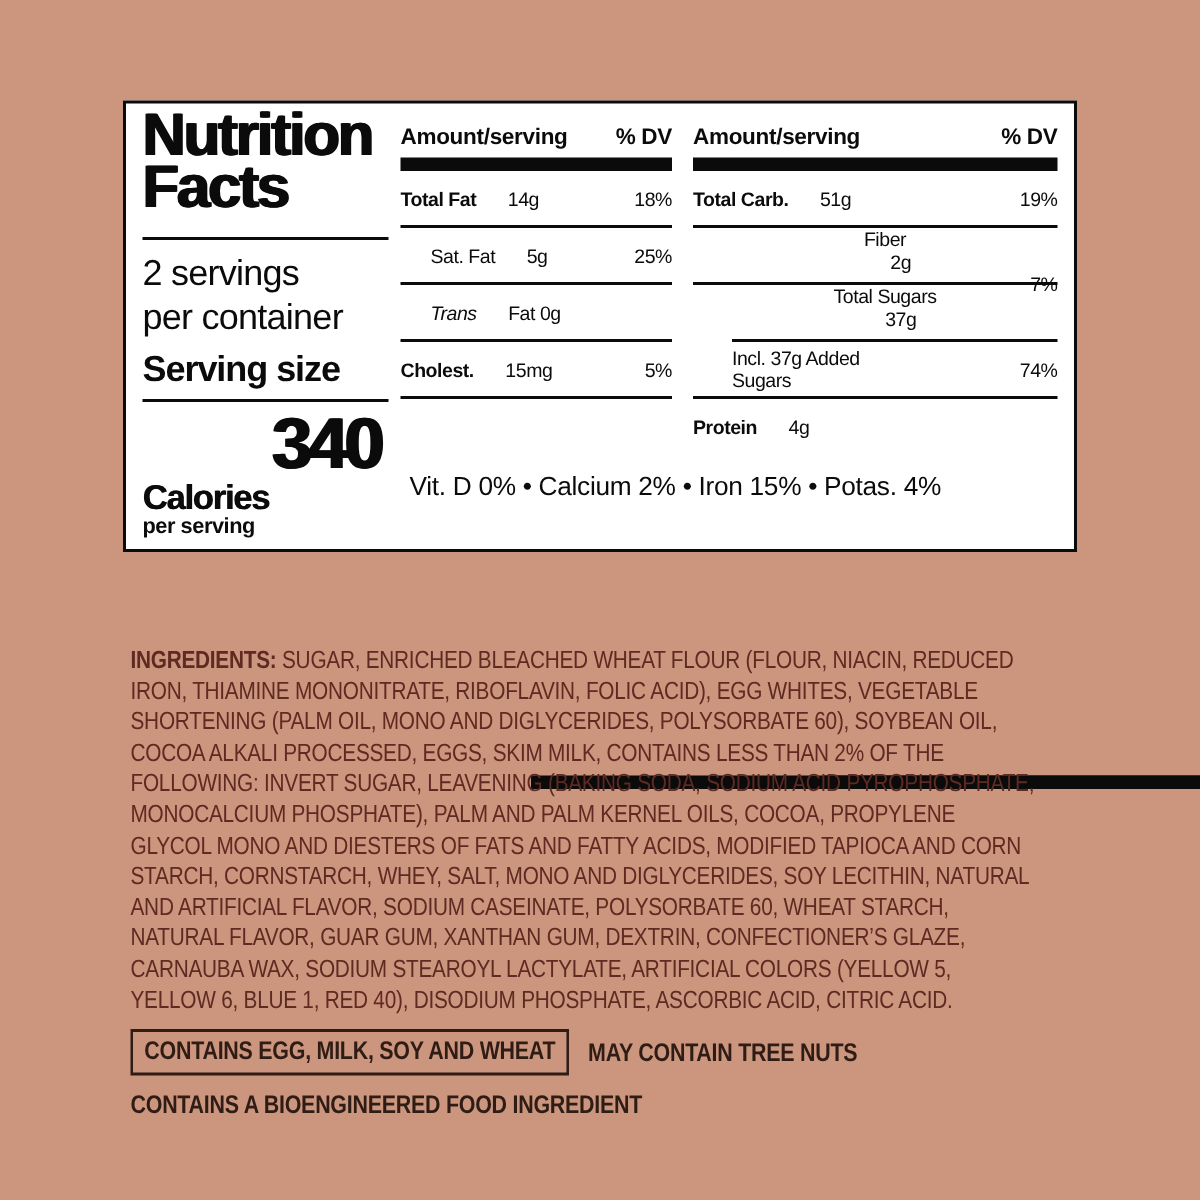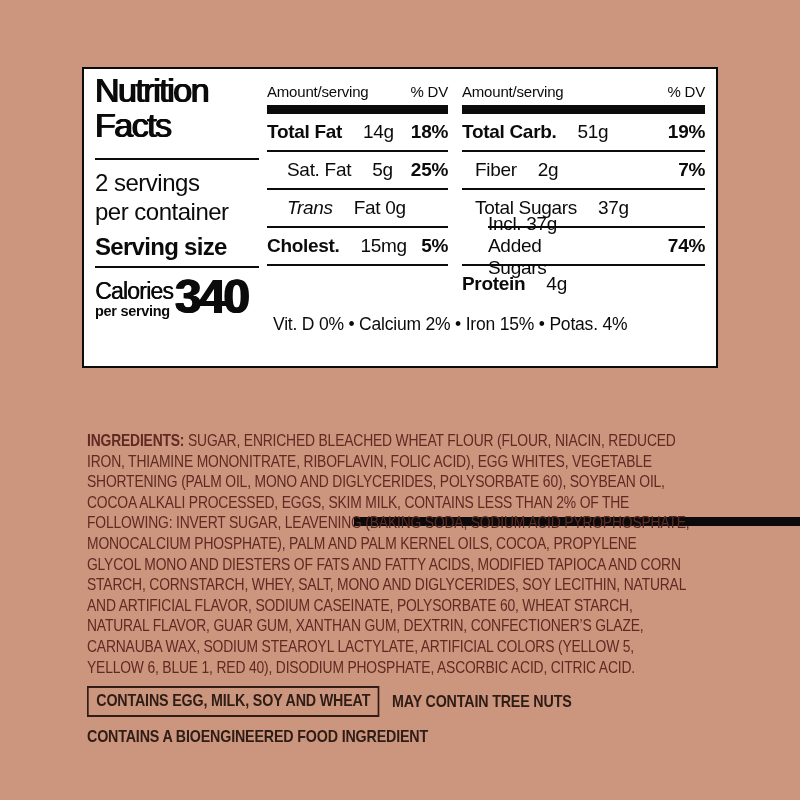--- a/index.html
+++ b/index.html
@@ -4,49 +4,49 @@
 <style>
   html,body{margin:0;padding:0;}
   body{width:800px;height:800px;background:#cb957e;font-family:"Liberation Sans",sans-serif;}
   .canvas{position:relative;width:800px;height:800px;background:#cb957e;overflow:hidden;color:#0b0b0b;}
 
   
   .panel{position:absolute;left:82px;top:67px;width:636px;height:301px;background:#ffffff;
          border:2px solid #0b0b0b;box-sizing:border-box;}
 
   .col-left{position:absolute;left:11px;top:4px;width:164px;}
-  .title{font-size:34px;line-height:35px;font-weight:400;letter-spacing:-1.5px;
+  .title{font-size:40px;line-height:35px;font-weight:700;letter-spacing:-1.5px;
          text-shadow:0.7px 0 currentColor,-0.7px 0 currentColor;}
   .lrule{border-top:2px solid #0b0b0b;margin-top:15px;}
   .lrule2{border-top:2px solid #0b0b0b;margin-top:5px;}
   .servings{font-size:24px;line-height:29px;margin-top:8px;letter-spacing:-0.5px;}
   .ssize{font-size:24px;line-height:29px;margin-top:6px;font-weight:bold;letter-spacing:-0.7px;}
   .cal-row{margin-top:7px;display:flex;align-items:flex-start;}
   .cal-labels{padding-top:4px;}
-  .cal-label{font-size:23px;line-height:24px;font-weight:400;letter-spacing:-0.8px;
-             text-shadow:0.5px 0 currentColor;}
+  .cal-label{font-size:23px;line-height:24px;font-weight:700;letter-spacing:-0.8px;
+             text-shadow:0.5px 0 currentColor;margin-top:40px;}
   .cal-sub{font-size:14.5px;line-height:16px;font-weight:bold;letter-spacing:-0.3px;}
   .cal-value{font-size:48px;line-height:44px;font-weight:900;letter-spacing:-2.5px;margin-left:2px;
              text-shadow:0.9px 0 currentColor,-0.9px 0 currentColor;}
 
   .ncol{position:absolute;top:14px;letter-spacing:-0.2px;}
   .ncol.mid{left:183px;width:181px;}
   .ncol.right{left:378px;width:243px;}
   .nhead{display:flex;justify-content:space-between;align-items:flex-start;height:20px;
-         font-size:15px;font-weight:normal;}
+         font-size:15px;font-weight:bold;}
   .bar{height:9px;background:#0b0b0b;margin-top:2px;}
   .bar.bottom{margin-top:4px;}
-  .nrow{height:36px;display:flex;align-items:center;font-size:19px;letter-spacing:-0.3px;}
+  .nrow{height:36px;display:flex;align-items:center;font-size:13px;letter-spacing:-0.3px;}
   .nm{font-weight:bold;}
   .nm.plain{font-weight:normal;}
   .nm.it{font-weight:normal;font-style:italic;}
   .nv{margin-left:21px;}
-  .dv{margin-left:auto;font-weight:bold;}
+  .dv{margin-left:auto;font-weight:normal;}
   .ind1{padding-left:20px;}
-  .ncol.right .ind1{padding-left:13px;}
+  .ncol.right .ind1{padding-left:13px;flex-direction:column;}
   .ind2{padding-left:26px;gap:42px;}
   .hl{border-top:2px solid #0b0b0b;}
   .hl.hind{margin-left:26px;}
   .vitamins{position:absolute;left:189px;top:245px;font-size:17.5px;letter-spacing:-0.2px;white-space:nowrap;}
 
   
   .bottom{position:absolute;left:87px;top:430px;width:780px;transform:scaleX(0.84);
           transform-origin:top left;color:#5e2a22;}
   .ingredients{margin:0;font-size:16.5px;line-height:20.6px;white-space:pre;letter-spacing:-0.2px;}
   .ing-label{font-weight:bold;}

